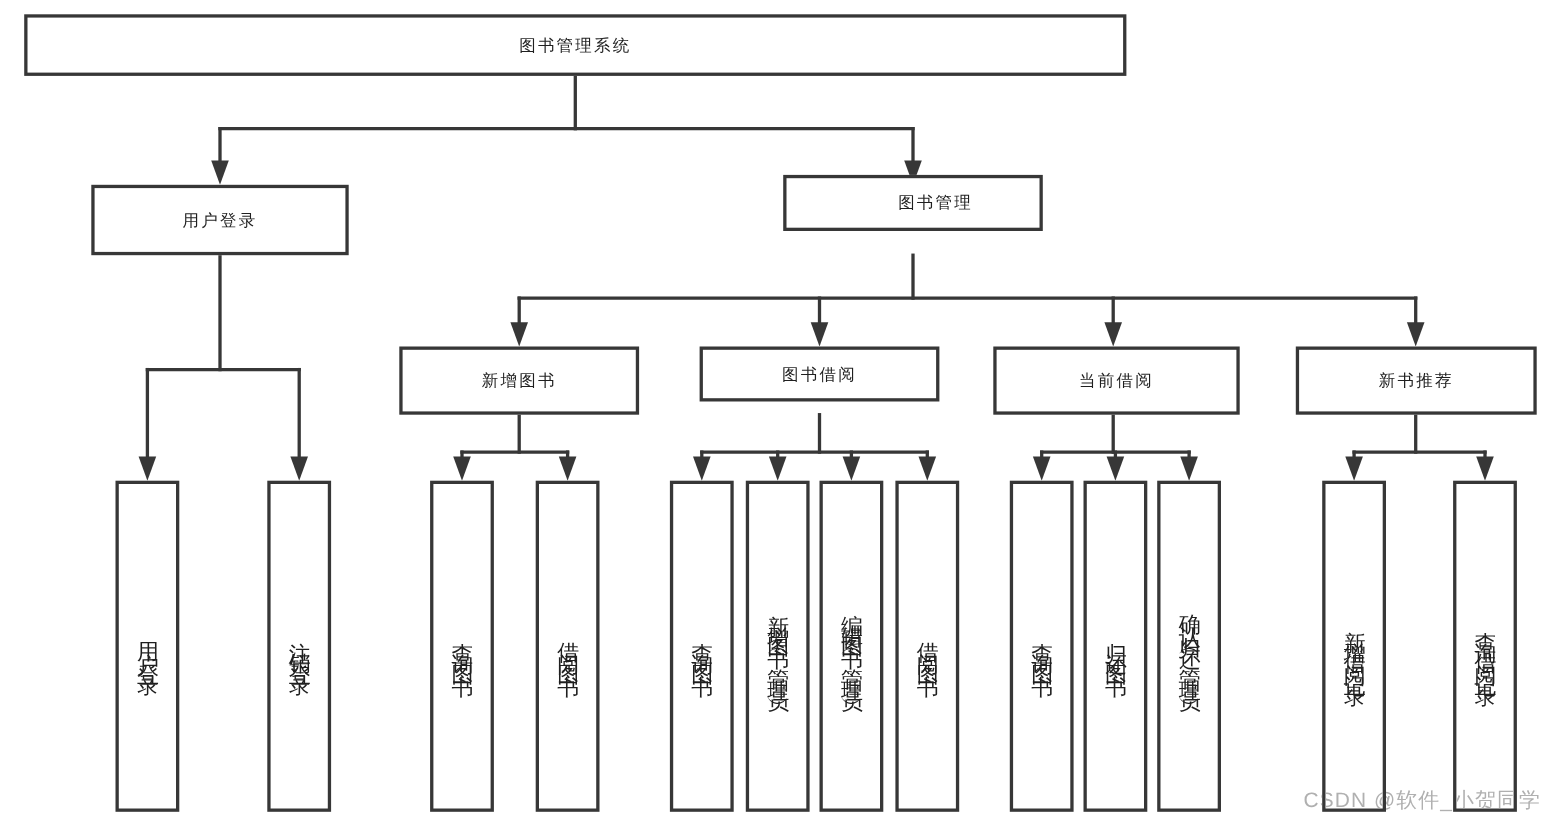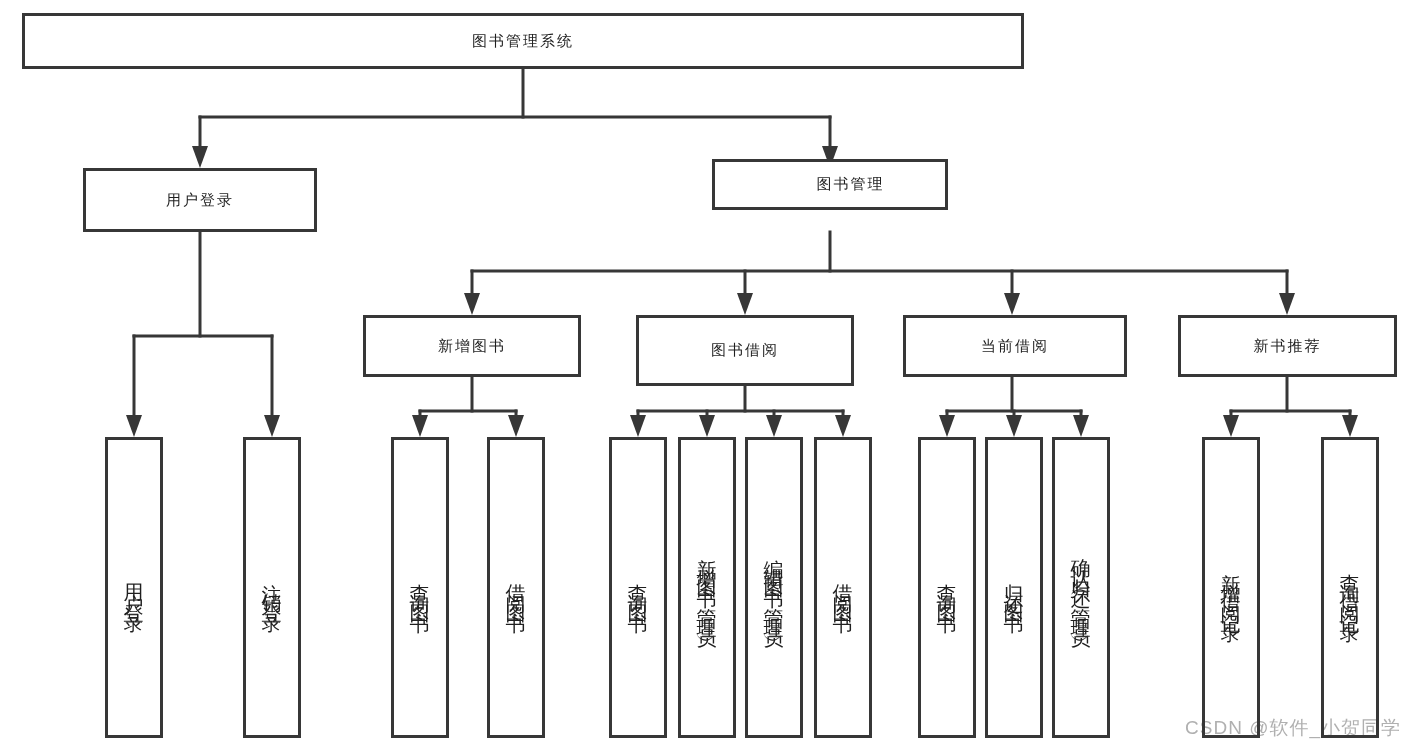--- a/index.html
+++ b/index.html
@@ -119,21 +119,21 @@
       <line x1="1350" y1="411" x2="1350" y2="417" stroke="#373737" stroke-width="3" stroke-linecap="square"></line>
       <polygon points="1342,415 1358,415 1350,437" fill="#373737"></polygon>
     </svg>
 
   <div class="box hbox" style="left:22px; top:13px; width:1002px; height:56px;">图书管理系统</div>
 
   <div class="box hbox" style="left:83px; top:168px; width:234px; height:64px;">用户登录</div>
   <div class="box hbox" style="left:712px; top:159px; width:236px; height:51px;padding-left:41px;">图书管理</div>
 
   <div class="box hbox" style="left:363px; top:315px; width:218px; height:62px;">新增图书</div>
-  <div class="box hbox" style="left:636px; top:315px; width:218px; height:71px;">图书借阅</div>
+  <div class="box hbox" style="left:636px; top:315px; width:218px; height:50px;">图书借阅</div>
   <div class="box hbox" style="left:903px; top:315px; width:224px; height:62px;">当前借阅</div>
   <div class="box hbox" style="left:1178px; top:315px; width:219px; height:62px;">新书推荐</div>
 
   <div class="box vbox" style="left:105px;">用户登录</div>
   <div class="box vbox" style="left:243px;">注销登录</div>
 
   <div class="box vbox" style="left:391px;">查询图书</div>
   <div class="box vbox" style="left:487px;">借阅图书</div>
 
   <div class="box vbox" style="left:609px;">查询图书</div>

